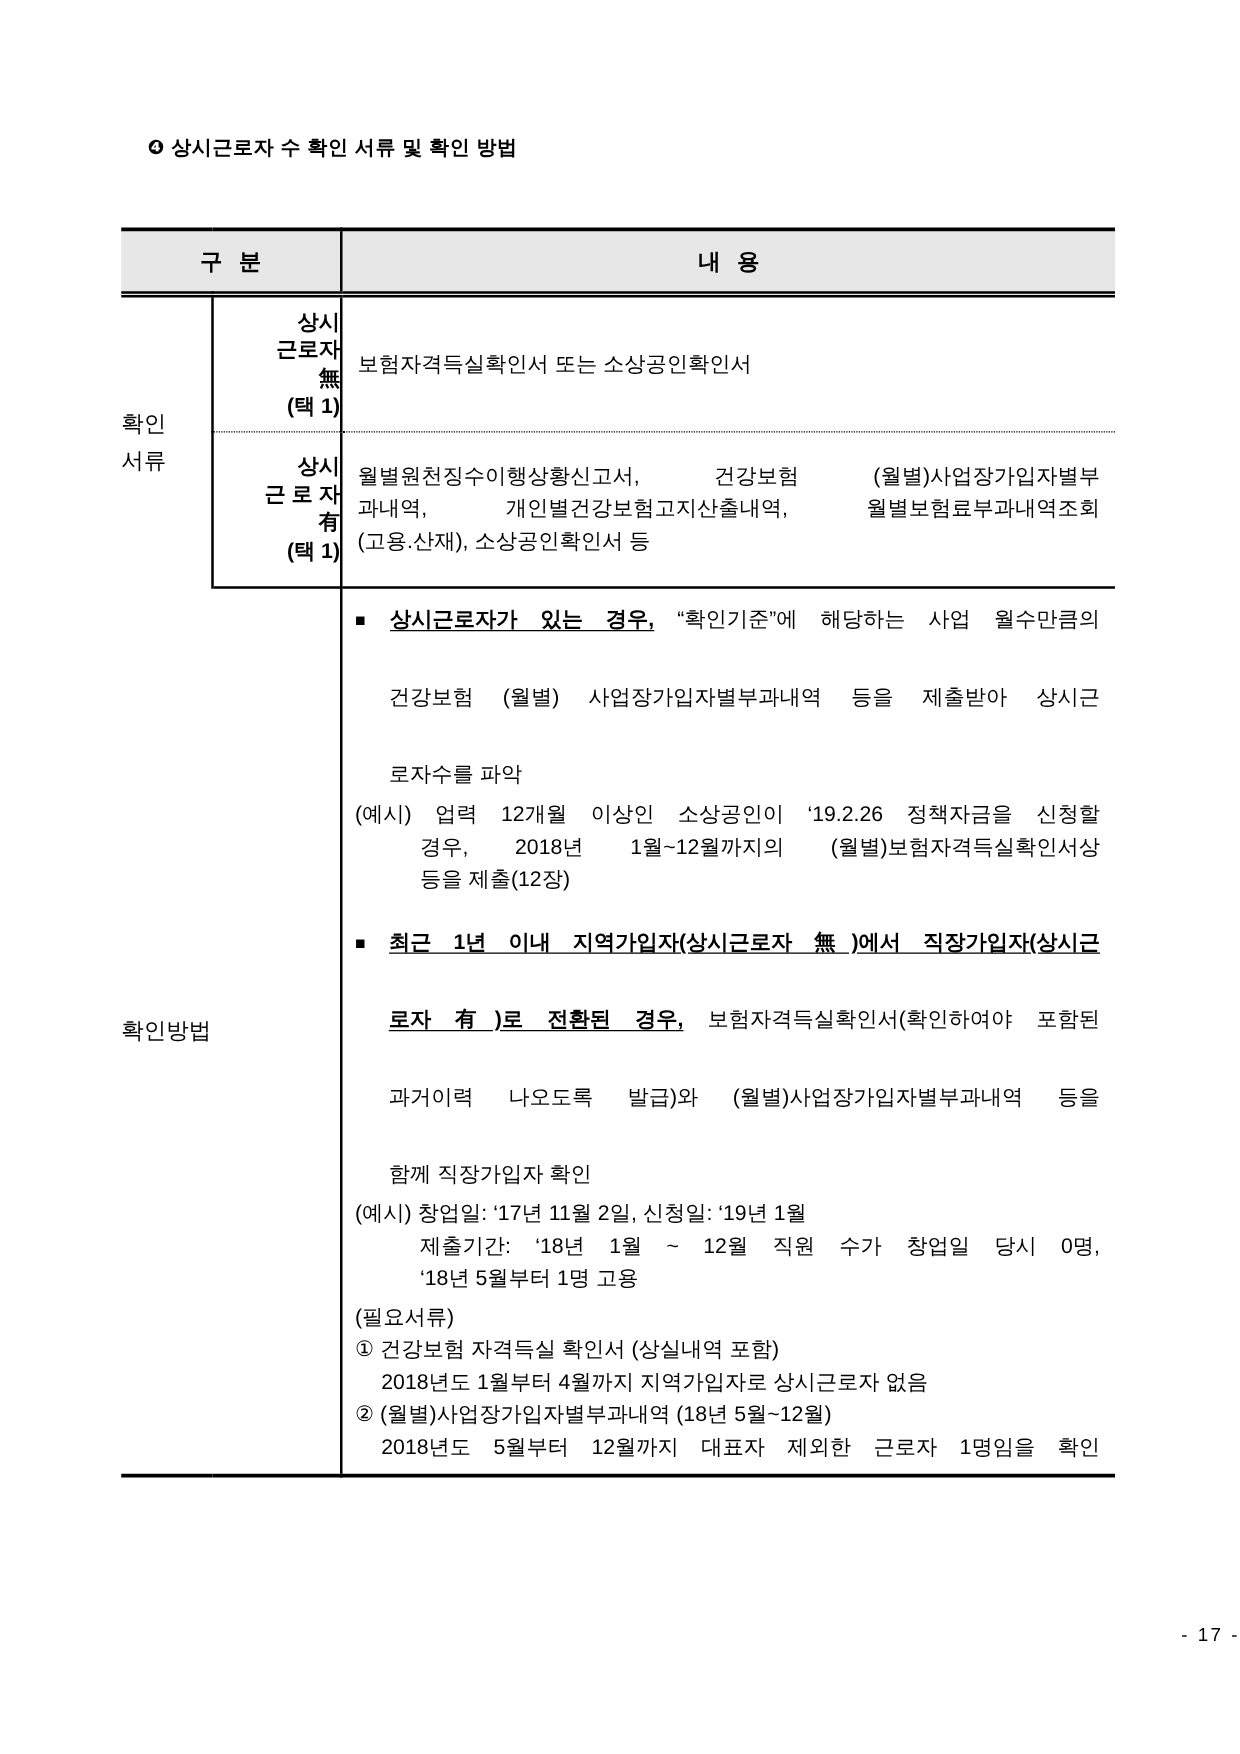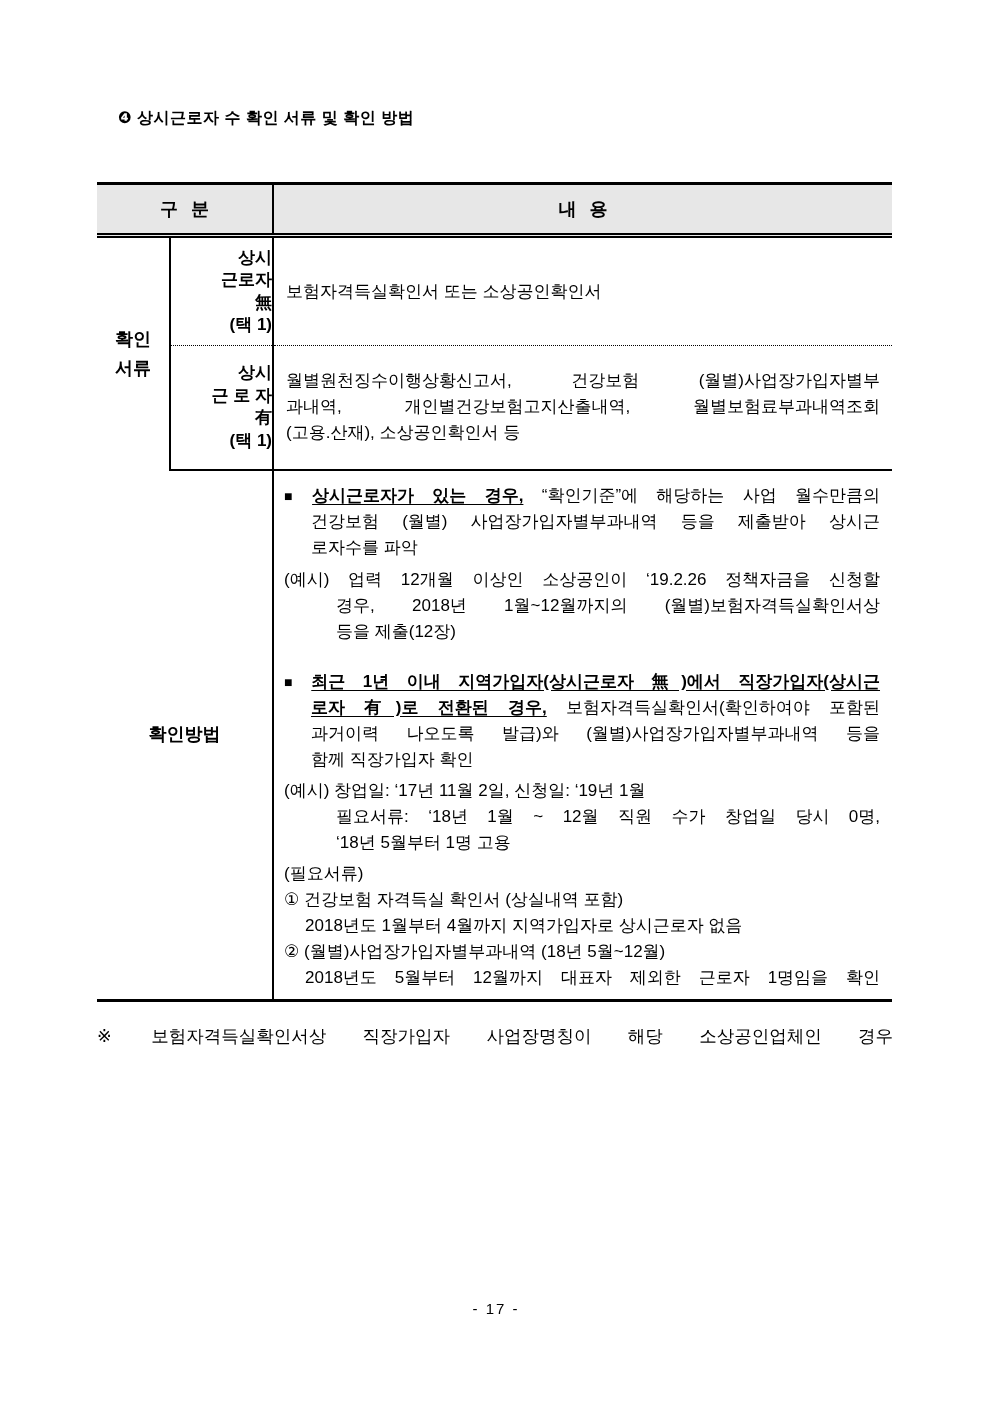--- a/index.html
+++ b/index.html
@@ -18,54 +18,54 @@
     border-top:3px solid #000; border-bottom:3px solid #000;
   }
   col.c1{width:73px;} col.c2{width:103px;} col.c3{width:619px;}
   th {
     height:48px; background:#e7e7e7; font-weight:bold; font-size:18px;
     border-bottom:5px double #000; word-spacing:8px; text-align:center; padding:0;
   }
   th.th-gubun { border-right:2px solid #000; }
   td { padding:0; }
   td.rowlabel {
-    border-right:2px solid #000; text-align:center; vertical-align:middle;
-    font-weight:bold; font-size:18px; line-height:1.6;
+    border-right:2px solid #000; vertical-align:middle;
+    font-weight:normal; font-size:18px; line-height:1.6;
   }
   td.sublabel {
     border-right:2px solid #000; text-align:right; vertical-align:middle;
     font-weight:bold; font-size:17px; line-height:1.32;
   }
   tr.row1 { height:110px; }
   tr.row2 { height:124px; }
   tr.row1 td.sublabel, tr.row1 td.content { border-bottom:1.5px dotted #000; }
   tr.row2 td { border-bottom:2px solid #000; }
   td.content { font-size:17px; vertical-align:middle; padding:0 12px; }
   td.method-content { vertical-align:top; padding:12px 12px 8px 10px; }
   .line, .jline { line-height:26px; min-height:26px; }
   .jline { text-align:justify; text-align-last:justify; }
   .bu { font-weight:bold; text-decoration:underline; text-underline-offset:3px; }
   .sq { font-size:14px; margin-right:6px; }
-  .ind1 { padding-left:27px; }
+  .ind1 { padding-left:27px;margin-top:36px; }
   .ind2 { padding-left:52px; }
   .ind3 { padding-left:21px; }
   .blk-b1 { margin-bottom:6px; }
   .blk-ex1 { margin-bottom:24px; }
   .blk-b2 { margin-bottom:5px; }
   .blk-ex2 { margin-bottom:5px; }
   .footnote {
     position:absolute; left:97px; top:1020px; width:796px;
     font-size:17.5px; line-height:32px;
   }
   .fn-l1 { text-align:justify; text-align-last:justify; }
   .fn-marker { margin-right:8px; }
   .fn-l2 { padding-left:33px; }
   .pagenum {
     position:absolute; top:1300px; left:0; width:992px;
-    text-align:center; font-size:15px; letter-spacing:2px;
+    text-align:right; font-size:15px; letter-spacing:2px;
   }
 </style>
 </head>
 <body>
 
 <div class="page">
 
   <h1 class="title">❹ 상시근로자 수 확인 서류 및 확인 방법</h1>
 
   <table class="main">
@@ -128,36 +128,35 @@
 
           <div class="blk-b2">
             <div class="jline"><span class="sq">■</span><span class="bu">최근 1년 이내 지역가입자(상시근로자 無)에서 직장가입자(상시근</span></div>
             <div class="jline ind1"><span class="bu">로자 有)로 전환된 경우,</span> <span>보험자격득실확인서(확인하여야 포함된</span></div>
             <div class="jline ind1">과거이력 나오도록 발급)와 (월별)사업장가입자별부과내역 등을</div>
             <div class="line ind1">함께 직장가입자 확인</div>
           </div>
 
           <div class="blk-ex2">
             <div class="line">(예시) 창업일: ‘17년 11월 2일, 신청일: ‘19년 1월</div>
-            <div class="jline ind2">필요서류: ‘18년 1월 ~ 12월 직원 수가 창업일 당시 0명,</div>
+            <div class="jline ind2">제출기간: ‘18년 1월 ~ 12월 직원 수가 창업일 당시 0명,</div>
             <div class="line ind2">‘18년 5월부터 1명 고용</div>
           </div>
 
           <div>
             <div class="line">(필요서류)</div>
             <div class="line">① 건강보험 자격득실 확인서 (상실내역 포함)</div>
             <div class="line ind3">2018년도 1월부터 4월까지 지역가입자로 상시근로자 없음</div>
             <div class="line">② (월별)사업장가입자별부과내역 (18년 5월~12월)</div>
             <div class="jline ind3">2018년도 5월부터 12월까지 대표자 제외한 근로자 1명임을 확인</div>
           </div>
 
         </td>
       </tr>
     </tbody>
   </table>
 
   <div class="footnote">
-    <div class="fn-l1"><span class="fn-marker">※</span><span>보험자격득실확인서상 직장가입자 사업장명칭이 해당 소상공인업체인 경우</span></div>
   </div>
 
   <div class="pagenum">- 17 -</div>
 
 </div>
 
 </body></html>

